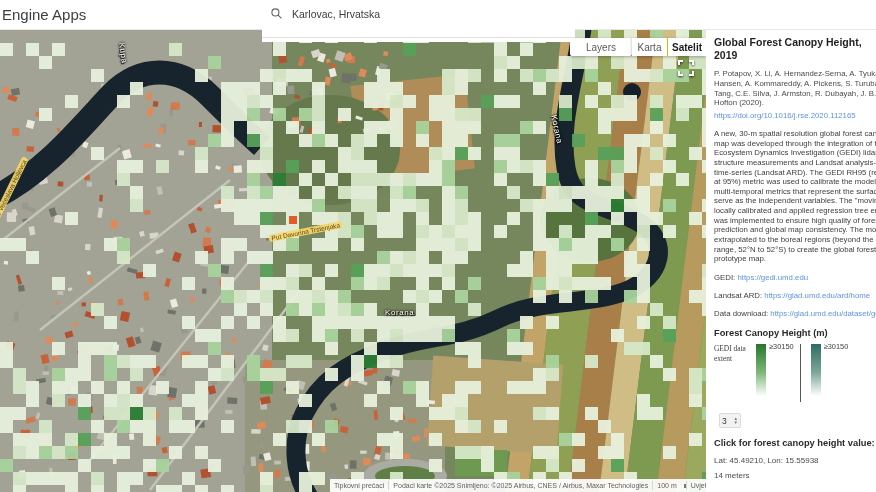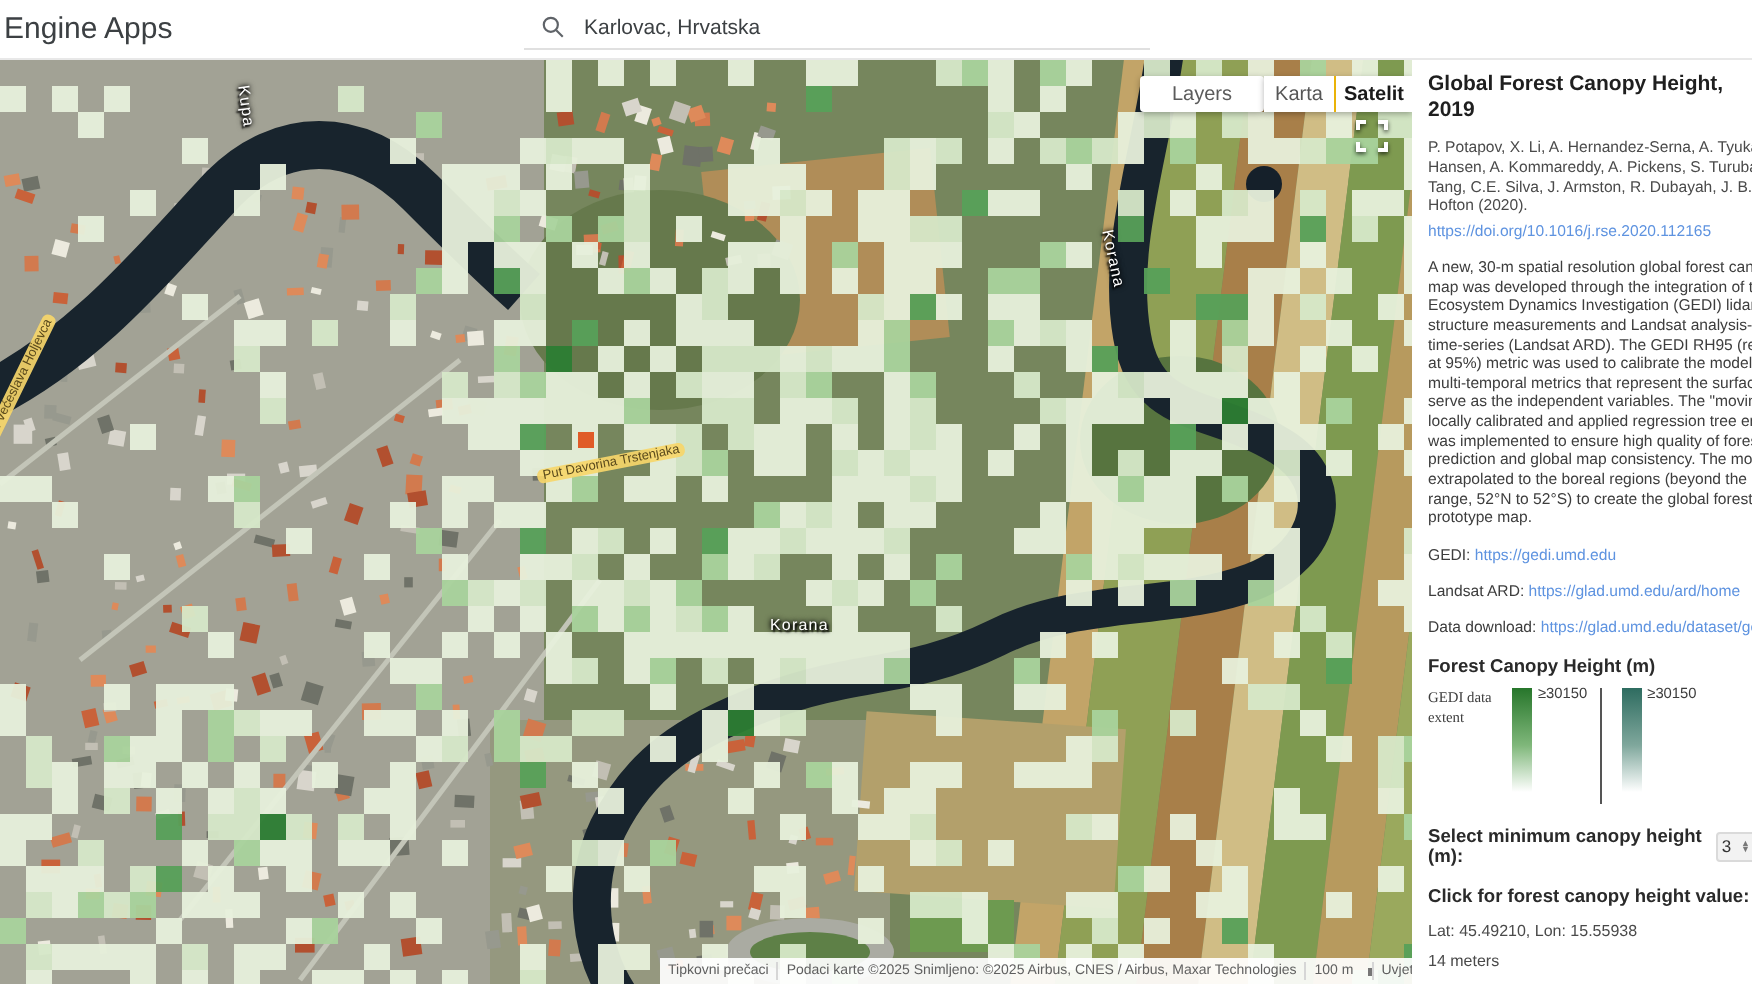--- a/index.html
+++ b/index.html
@@ -4,21 +4,21 @@
 <style>
   * { margin:0; padding:0; box-sizing:border-box; }
   html,body { width:876px; height:492px; overflow:hidden; }
   body { font-family:"Liberation Sans", sans-serif; background:#fff; }
   #app { position:relative; width:876px; height:492px; overflow:hidden; background:#fff; }
 
   
   #topbar { position:absolute; left:0; top:0; width:876px; height:30px; background:#fff;
             border-bottom:1px solid #e8e8e8; z-index:30;padding-left:36px; }
   #app-title { position:absolute; left:2px; top:6px; font-size:15px; color:#3c4043; white-space:nowrap; }
-  #search-wrap { position:absolute; left:262px; top:0; width:313px; height:29px; background:#fff; }
+  #search-wrap { position:absolute; left:262px; top:0; width:313px; height:42px; background:#fff; }
   #search-underline { position:absolute; left:0; bottom:4px; width:313px; height:1px; background:#e0e0e0; }
   #search-icon { position:absolute; left:8px; top:7px; width:13px; height:13px; }
   #search-value { position:absolute; left:30px; top:8px; font-size:10.5px; color:#3c4043; white-space:nowrap; }
 
   
   #map { position:absolute; left:0; top:30px; width:706px; height:462px; overflow:hidden; background:#74855c; }
   #map svg.scene { position:absolute; left:0; top:0; }
 
   .map-label { position:absolute; font-size:8px; color:#fff; letter-spacing:.6px; white-space:nowrap;
                text-shadow:0 0 2px #000, 0 0 3px #000, 1px 1px 1px #000; z-index:5; }
@@ -1168,21 +1168,20 @@
           <div class="leg-bar" id="bar-boreal"></div>
           <div class="leg-ticks">
             <span>≥30</span>
             <span>15</span>
             <span>0</span>
           </div>
         </div>
       </div>
 
       <div id="select-row">
-        <span class="subhead" style="margin-top:0">Select minimum canopy height (m):</span>
         <span id="min-height-select">
           <span class="val">3</span>
           <span class="arrows">
               <span>▲</span>
               <span>▼</span>
             </span>
         </span>
       </div>
 
       <div class="subhead">Click for forest canopy height value:</div>

